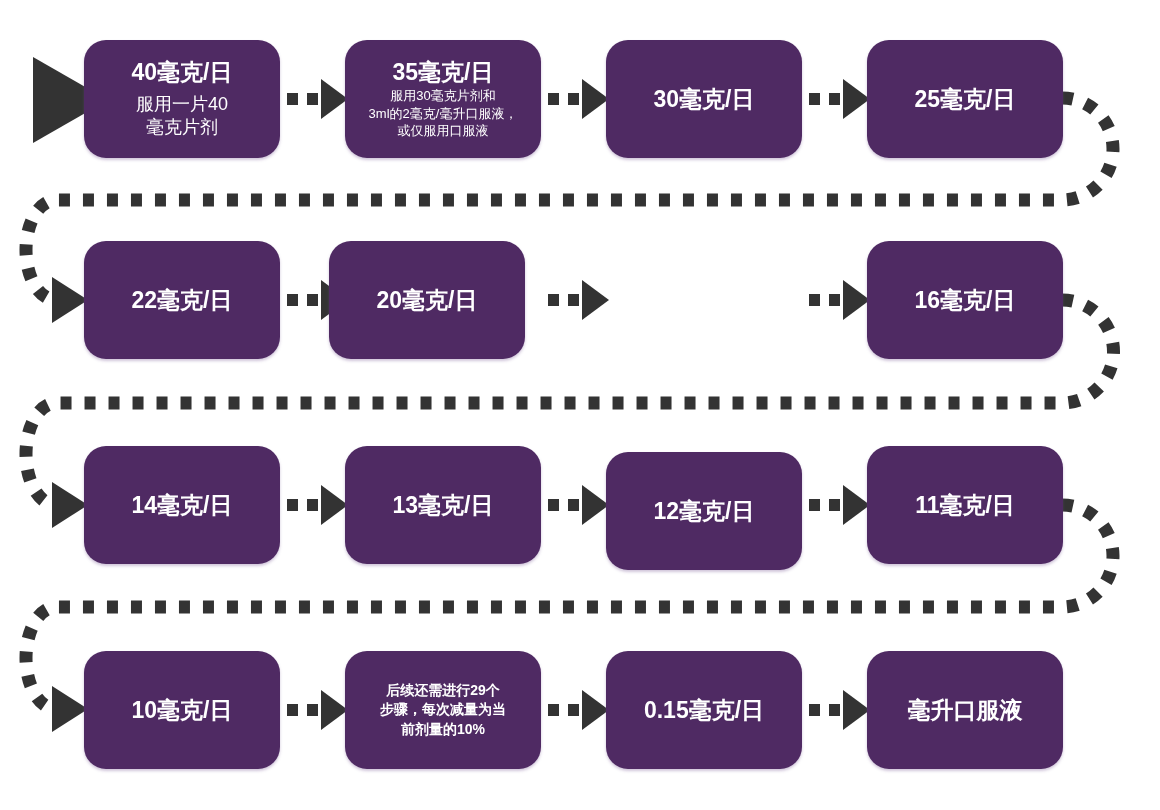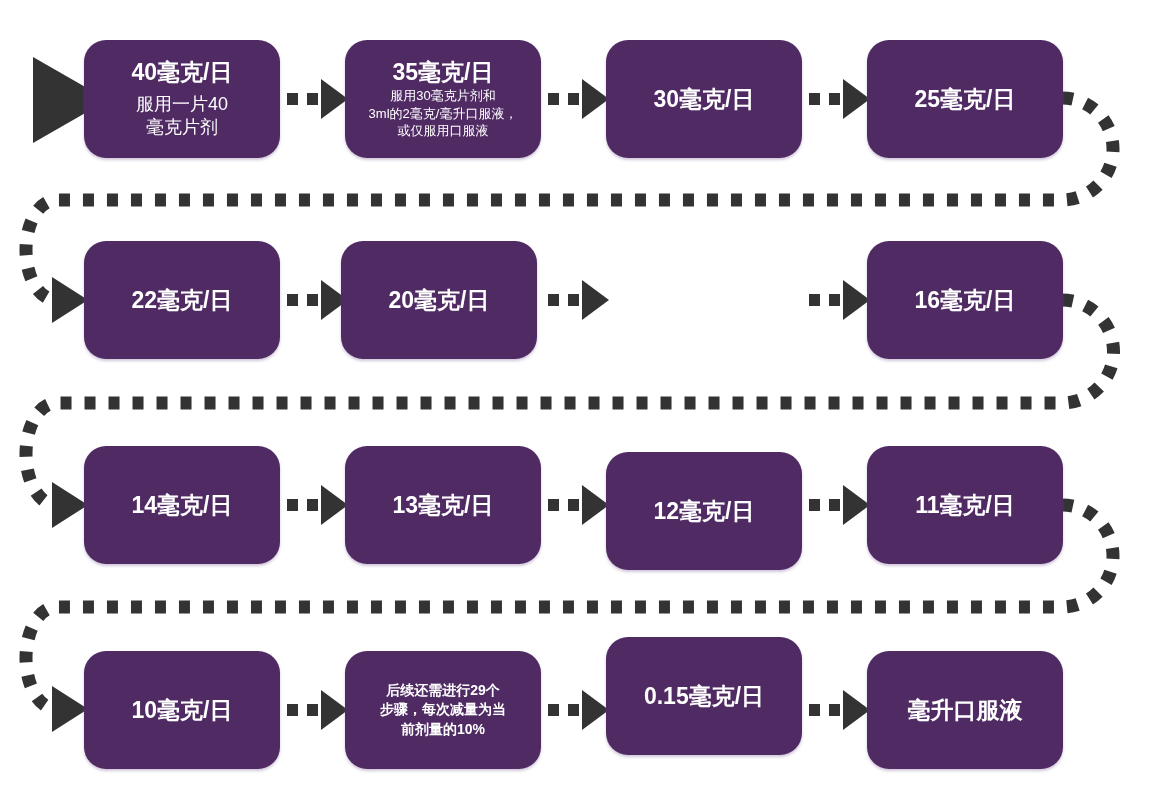--- a/index.html
+++ b/index.html
@@ -107,21 +107,21 @@
   <div class="box" style="left:606px;top:40px">
     <div class="title">30毫克/日</div>
   </div>
   <div class="box" style="left:867px;top:40px">
     <div class="title">25毫克/日</div>
   </div>
 
   <div class="box" style="left:84px;top:241px">
     <div class="title">22毫克/日</div>
   </div>
-  <div class="box" style="left:341px;top:241px">
+  <div class="box" style="left:329px;top:241px">
     <div class="title">20毫克/日</div>
   </div>
   <div class="box" style="left:867px;top:241px">
     <div class="title">16毫克/日</div>
   </div>
 
   <div class="box" style="left:84px;top:446px">
     <div class="title">14毫克/日</div>
   </div>
   <div class="box" style="left:345px;top:446px">
@@ -137,20 +137,20 @@
   <div class="box" style="left:84px;top:651px">
     <div class="title">10毫克/日</div>
   </div>
   <div class="box" style="left:345px;top:651px">
     <div class="multi">
       <span class="line">后续还需进行29个</span>
       <span class="line">步骤，每次减量为当</span>
       <span class="line">前剂量的10%</span>
     </div>
   </div>
-  <div class="box" style="left:606px;top:637px">
+  <div class="box" style="left:606px;top:651px">
     <div class="title">0.15毫克/日</div>
   </div>
   <div class="box" style="left:867px;top:651px">
     <div class="title">毫升口服液</div>
   </div>
 
 </div>
 
 </body></html>

